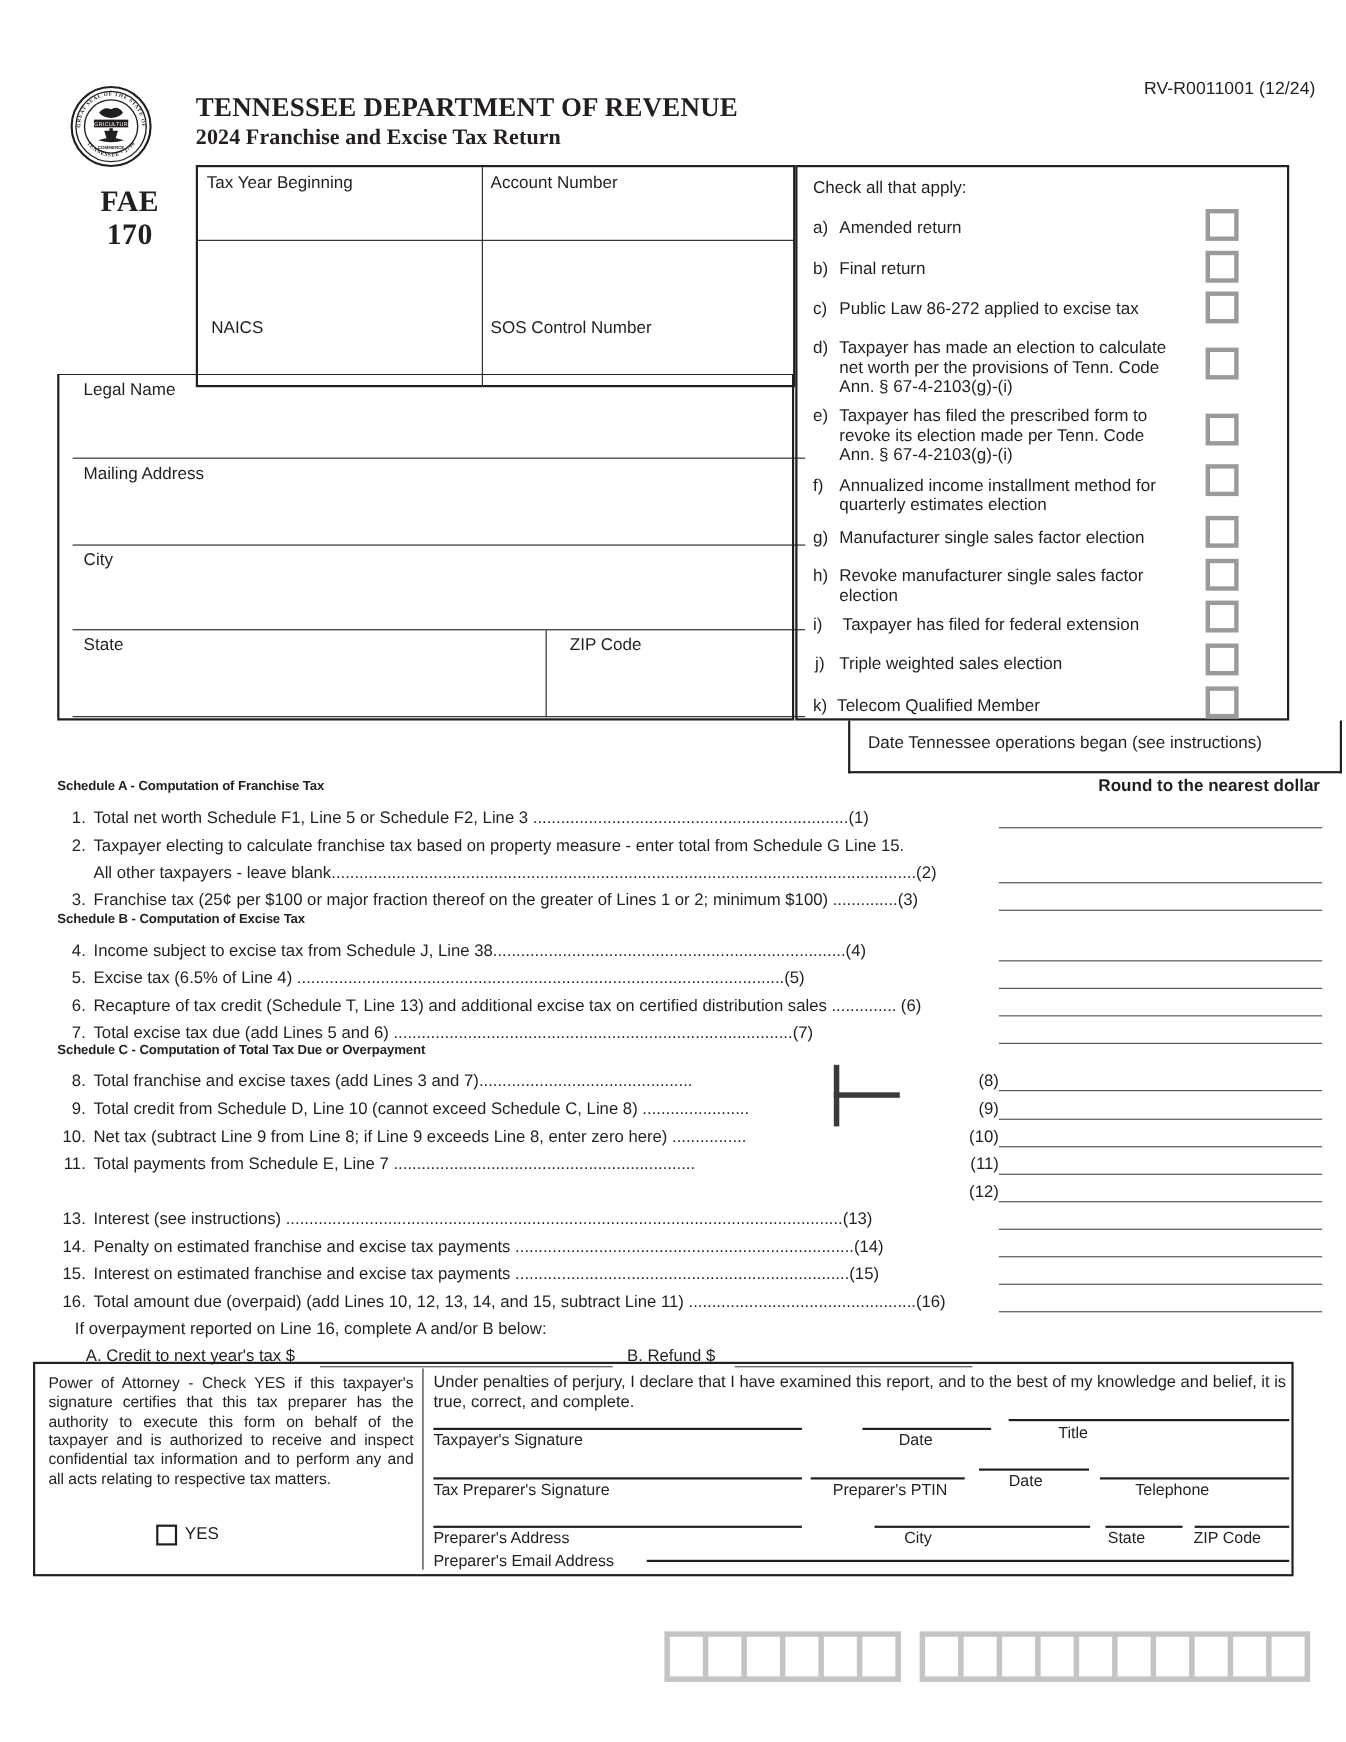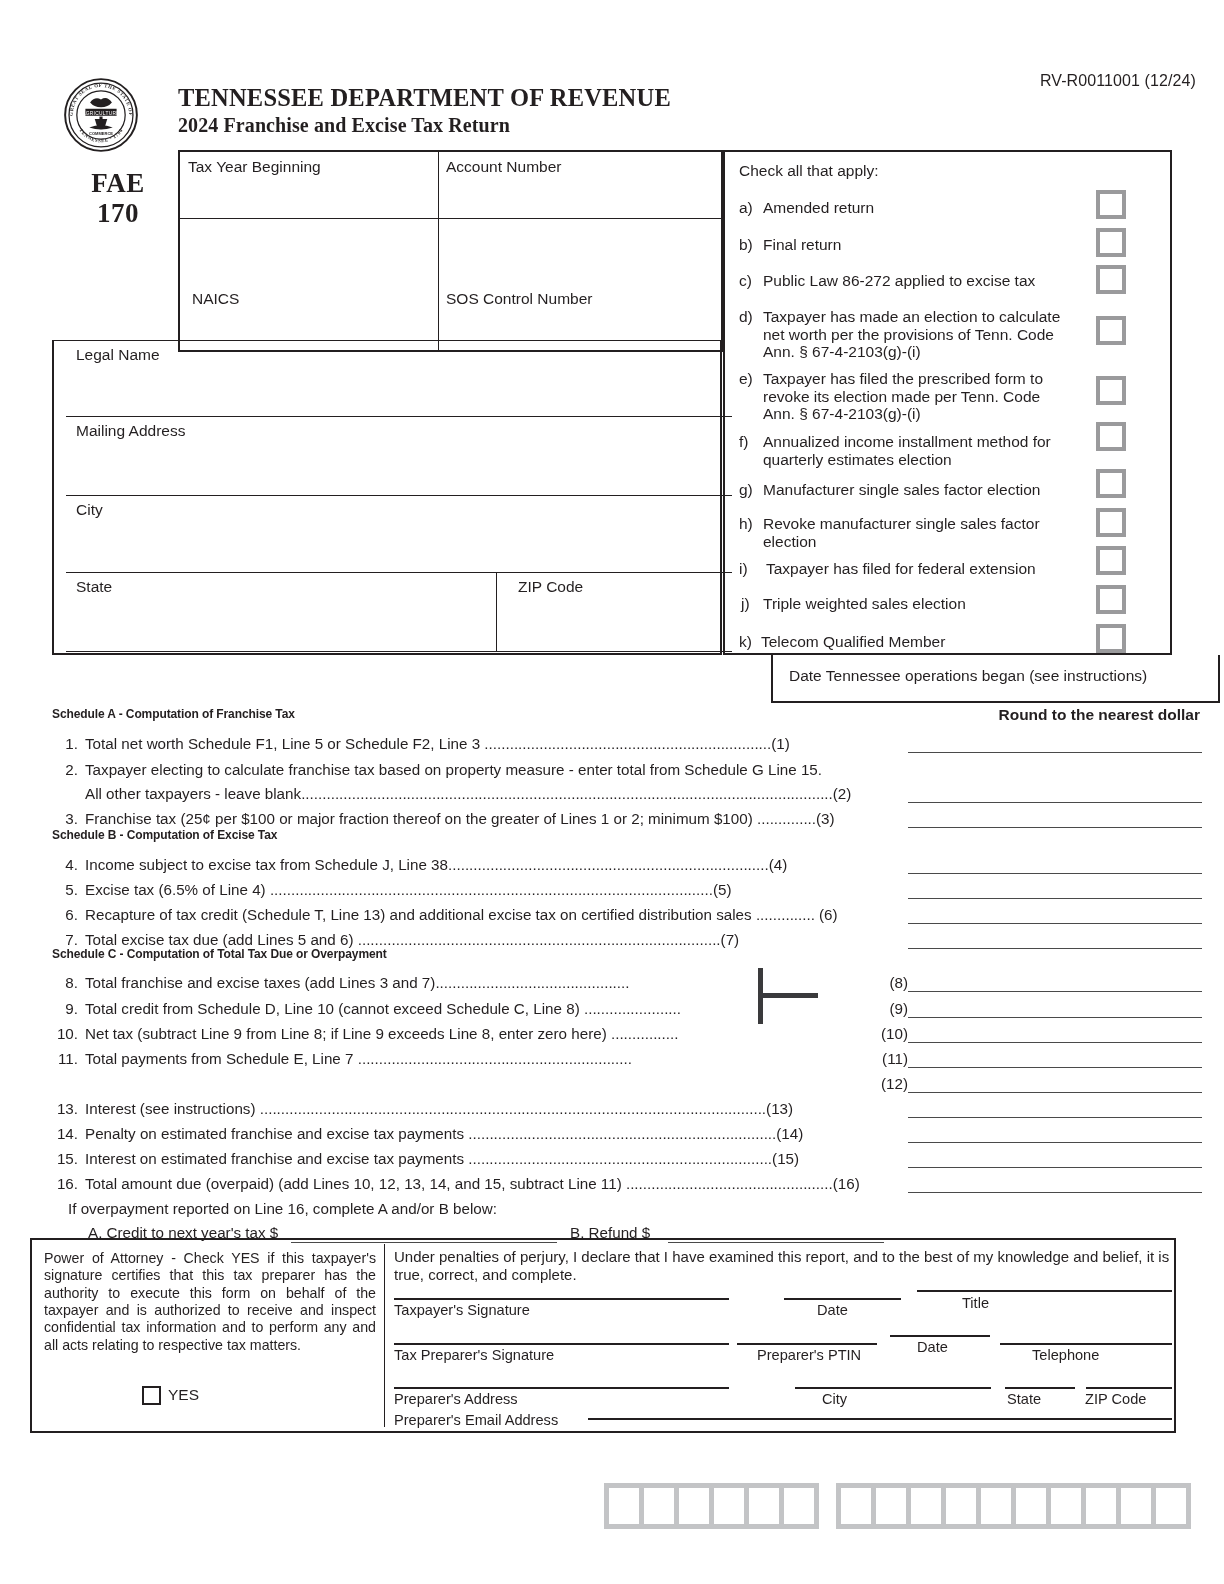--- a/index.html
+++ b/index.html
@@ -366,21 +366,21 @@
   </div>
   <div class="ansline" style="left:908px; right:22px; top:1167px"></div>
 
   <div class="lrow" style="top:1175px">
     <span class="num">16.</span><span class="txt">Total amount due (overpaid) (add Lines 10, 12, 13, 14, and 15, subtract Line 11)</span><span class="dots"> .................................................</span><span class="ref">(16)</span>
   </div>
   <div class="ansline" style="left:908px; right:22px; top:1192px"></div>
 
   <div class="subnote" style="top:1200px">If overpayment reported on Line 16, complete A and/or B below:</div>
 
-  <div class="abline" style="left:88px; top:1224px">A.  Credit to next year's tax $</div>
+  <div class="abline" style="left:78px; top:1224px">A.  Credit to next year's tax $</div>
   <div class="ansline" style="left:291px; width:266px; top:1242px"></div>
 
   <div class="abline" style="left:570px; top:1224px">B.  Refund $</div>
   <div class="ansline" style="left:668px; width:216px; top:1242px"></div>
 
   <div class="botbox">
     <div class="divider"></div>
     <div class="poa">Power of Attorney - Check YES if this taxpayer's signature certifies that this tax preparer has the authority to execute this form on behalf of the taxpayer and is authorized to receive and inspect confidential tax information and to perform any and all acts relating to respective tax matters.</div>
     <div class="poa-cbx"></div>
     <div class="poa-yes" style="left:136px">YES</div>

